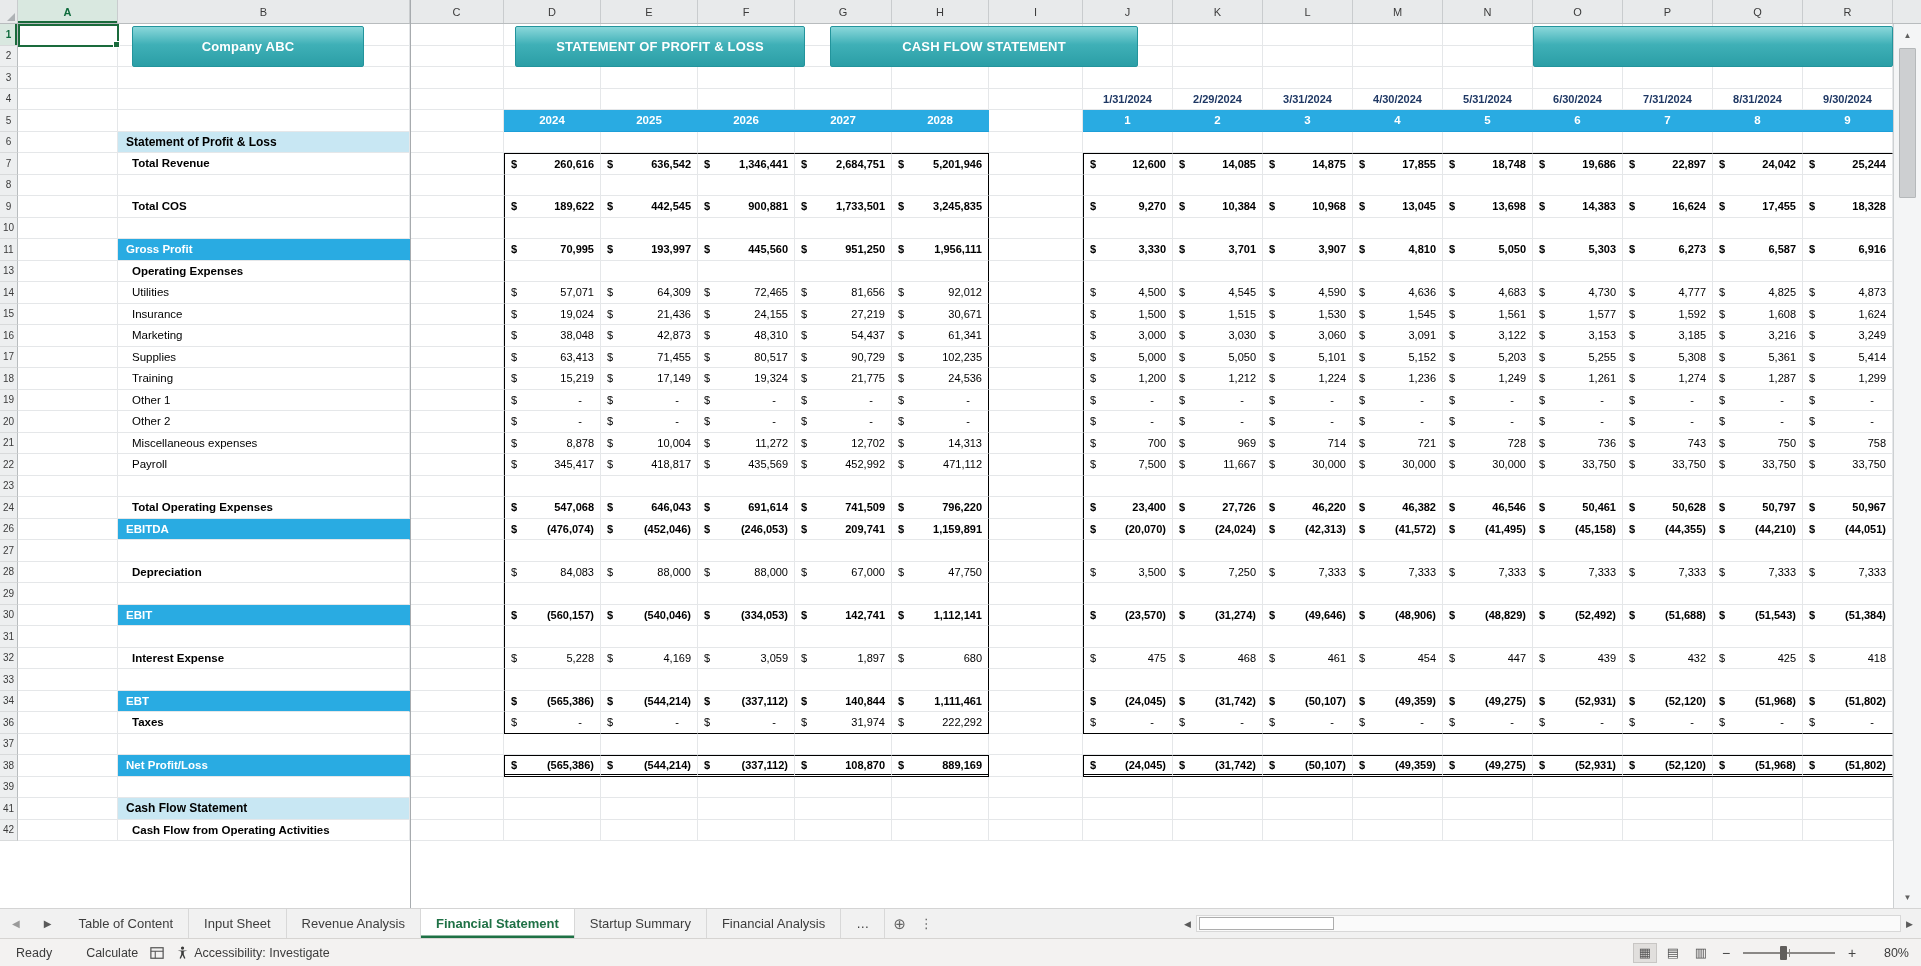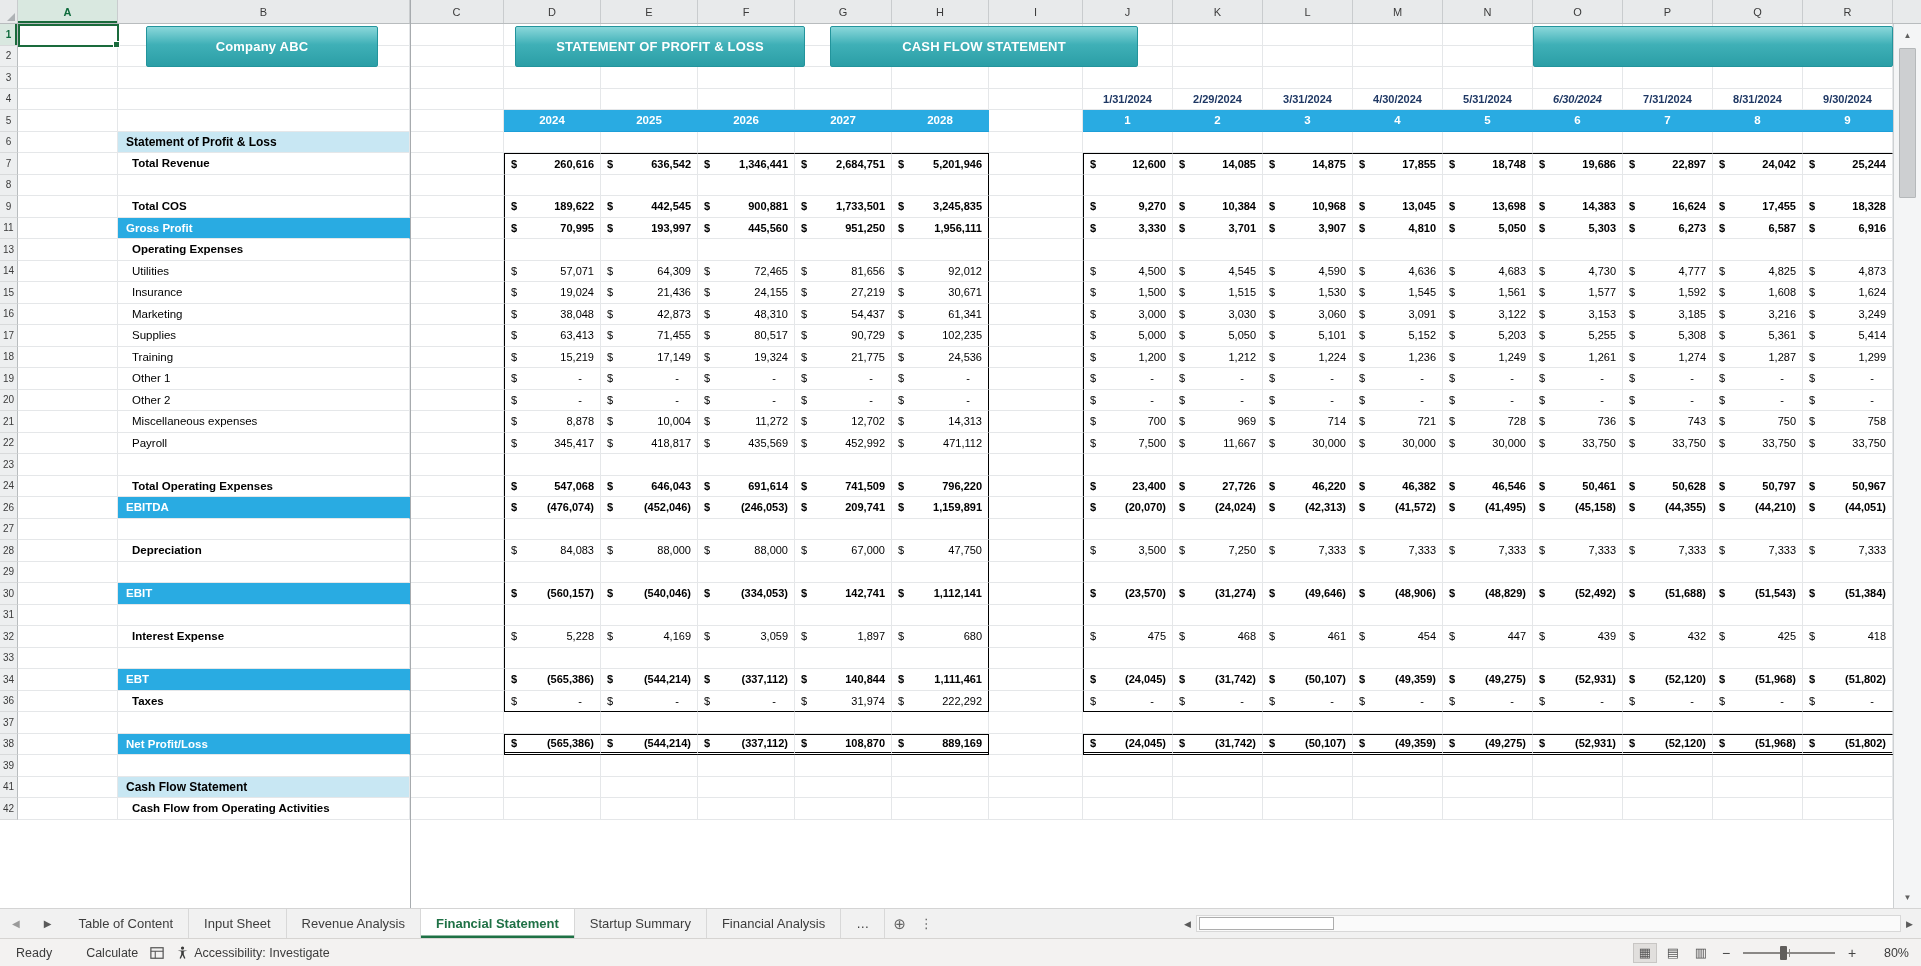--- a/index.html
+++ b/index.html
@@ -193,21 +193,21 @@
           <div class="cell" style="width: 97px;"></div>
           <div class="cell" style="width: 97px;"></div>
           <div class="cell" style="width: 97px;"></div>
           <div class="cell" style="width: 97px;"></div>
           <div class="cell" style="width: 94px;"></div>
           <div class="cell date" style="width: 90px;">1/31/2024</div>
           <div class="cell date" style="width: 90px;">2/29/2024</div>
           <div class="cell date" style="width: 90px;">3/31/2024</div>
           <div class="cell date" style="width: 90px;">4/30/2024</div>
           <div class="cell date" style="width: 90px;">5/31/2024</div>
-          <div class="cell date" style="width: 90px; font-style: italic;">6/30/2024</div>
+          <div class="cell date" style="width: 90px;">6/30/2024</div>
           <div class="cell date" style="width: 90px;">7/31/2024</div>
           <div class="cell date" style="width: 90px;">8/31/2024</div>
           <div class="cell date" style="width: 90px;">9/30/2024</div>
         </div>
         <div class="grow">
           <div class="gut">5</div>
           <div class="cell" style="width: 100px;"></div>
           <div class="cell" style="width: 292px;"></div>
           <div class="cell" style="width: 94px;"></div>
           <div class="cell bluehead" style="width: 97px;">2024</div>
@@ -388,20 +388,41 @@
           <div class="cell num bold" style="width: 90px;">
             <span class="ds">$</span>
             <span class="vv">17,455</span>
           </div>
           <div class="cell num bold" style="width: 90px;">
             <span class="ds">$</span>
             <span class="vv">18,328</span>
           </div>
         </div>
         <div class="grow">
+          <div class="gut">10</div>
+          <div class="cell" style="width: 100px;"></div>
+          <div class="cell" style="width: 292px;"></div>
+          <div class="cell" style="width: 94px;"></div>
+          <div class="cell bL" style="width: 97px;"></div>
+          <div class="cell" style="width: 97px;"></div>
+          <div class="cell" style="width: 97px;"></div>
+          <div class="cell" style="width: 97px;"></div>
+          <div class="cell bR" style="width: 97px;"></div>
+          <div class="cell" style="width: 94px;"></div>
+          <div class="cell bL" style="width: 90px;"></div>
+          <div class="cell" style="width: 90px;"></div>
+          <div class="cell" style="width: 90px;"></div>
+          <div class="cell" style="width: 90px;"></div>
+          <div class="cell" style="width: 90px;"></div>
+          <div class="cell" style="width: 90px;"></div>
+          <div class="cell" style="width: 90px;"></div>
+          <div class="cell" style="width: 90px;"></div>
+          <div class="cell" style="width: 90px;"></div>
+        </div>
+        <div class="grow">
           <div class="gut">11</div>
           <div class="cell" style="width: 100px;"></div>
           <div class="cell metric-lbl" style="width: 292px;">Gross Profit</div>
           <div class="cell" style="width: 94px;"></div>
           <div class="cell num bold bL" style="width: 97px;">
             <span class="ds">$</span>
             <span class="vv">70,995</span>
           </div>
           <div class="cell num bold" style="width: 97px;">
             <span class="ds">$</span>
@@ -1733,21 +1754,21 @@
           <div class="cell" style="width: 90px;"></div>
           <div class="cell" style="width: 90px;"></div>
           <div class="cell" style="width: 90px;"></div>
           <div class="cell" style="width: 90px;"></div>
           <div class="cell" style="width: 90px;"></div>
           <div class="cell" style="width: 90px;"></div>
           <div class="cell" style="width: 90px;"></div>
         </div>
       </div>
 
-    <div class="band-btn" style="left:146px; width:232px;">Company ABC</div>
+    <div class="band-btn" style="left:132px; width:232px;">Company ABC</div>
     <div class="band-btn" style="left:515px; width:290px;">STATEMENT OF PROFIT &amp; LOSS</div>
     <div class="band-btn" style="left:830px; width:308px;">CASH FLOW STATEMENT</div>
     <div class="band-btn" style="left:1533px; width:360px;"></div>
 
     <div class="sel-box"></div>
     <div class="freeze-line"></div>
 
     <div class="vscroll">
       <div class="vs-btn">▲</div>
       <div class="vs-thumb"></div>

